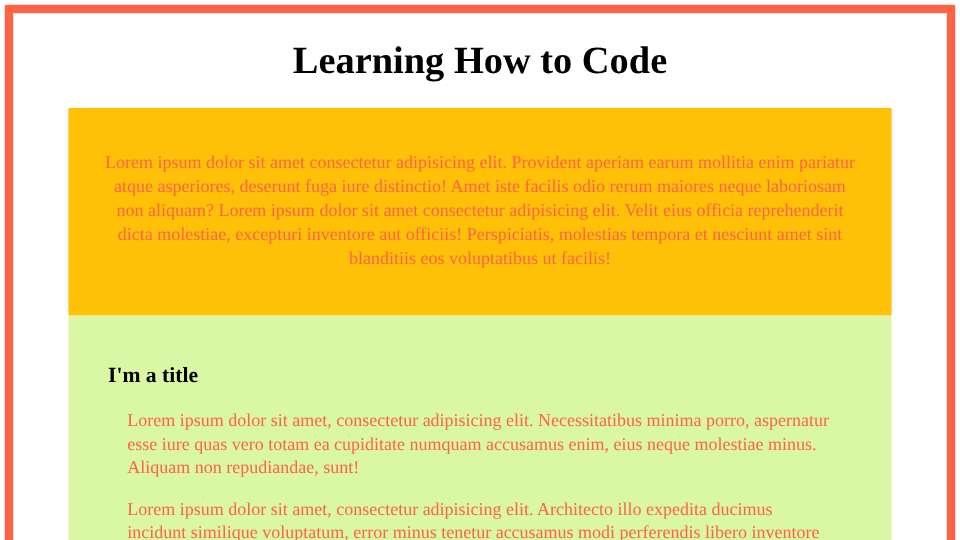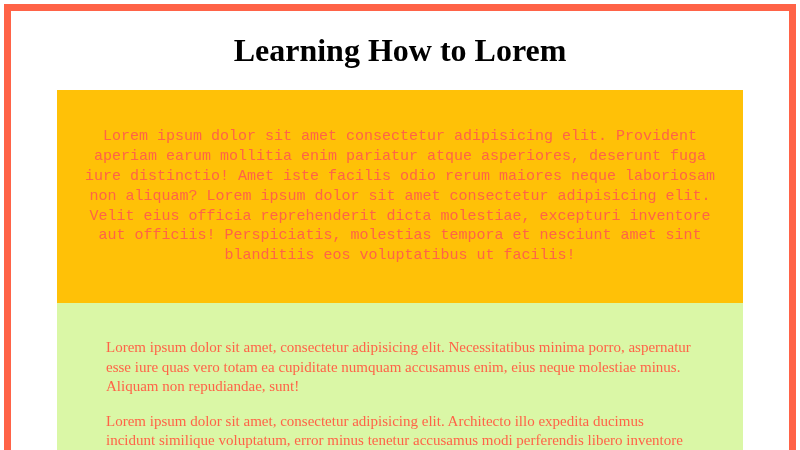--- a/index.html
+++ b/index.html
@@ -31,21 +31,20 @@
   }
   .content {
     width: 686px;
     margin: 0 auto;
   }
   .intro-box {
     background: var(--amber, #FFC107);
     color: var(--accent, #FF6347);
     text-align: center;
     padding: 22px 26px;
-    font-family: Liberation Mono, monospace;
   }
   .intro-box p {
     margin: 15px 0;
     font-size: 15px;
     line-height: 1.33;
   }
   .content-section {
     background: var(--green, #DAF7A6);
     color: var(--accent, #FF6347);
     padding: 20px 33px 30px;
@@ -62,28 +61,29 @@
     line-height: 1.3;
     margin: 15px 16px;
   }
 </style>
 </head>
 <body>
 
 <div class="viewport">
   <div class="page">
 
-    <h1 class="page-title">Learning How to Lorem</h1>
+    <h1 class="page-title">Learning How to Code</h1>
 
     <div class="content">
 
       <div class="intro-box">
         <p>Lorem ipsum dolor sit amet consectetur adipisicing elit. Provident aperiam earum mollitia enim pariatur atque asperiores, deserunt fuga iure distinctio! Amet iste facilis odio rerum maiores neque laboriosam non aliquam? Lorem ipsum dolor sit amet consectetur adipisicing elit. Velit eius officia reprehenderit dicta molestiae, excepturi inventore aut officiis! Perspiciatis, molestias tempora et nesciunt amet sint blanditiis eos voluptatibus ut facilis!</p>
       </div>
 
       <section class="content-section">
+        <h3>I'm a title</h3>
         <p>Lorem ipsum dolor sit amet, consectetur adipisicing elit. Necessitatibus minima porro, aspernatur esse iure quas vero totam ea cupiditate numquam accusamus enim, eius neque molestiae minus. Aliquam non repudiandae, sunt!</p>
         <p>Lorem ipsum dolor sit amet, consectetur adipisicing elit. Architecto illo expedita ducimus incidunt similique voluptatum, error minus tenetur accusamus modi perferendis libero inventore quo, tempora. Repellendus quam eligendi, aliquid nobis.</p>
       </section>
 
     </div>
   </div>
 </div>
 
 </body></html>

